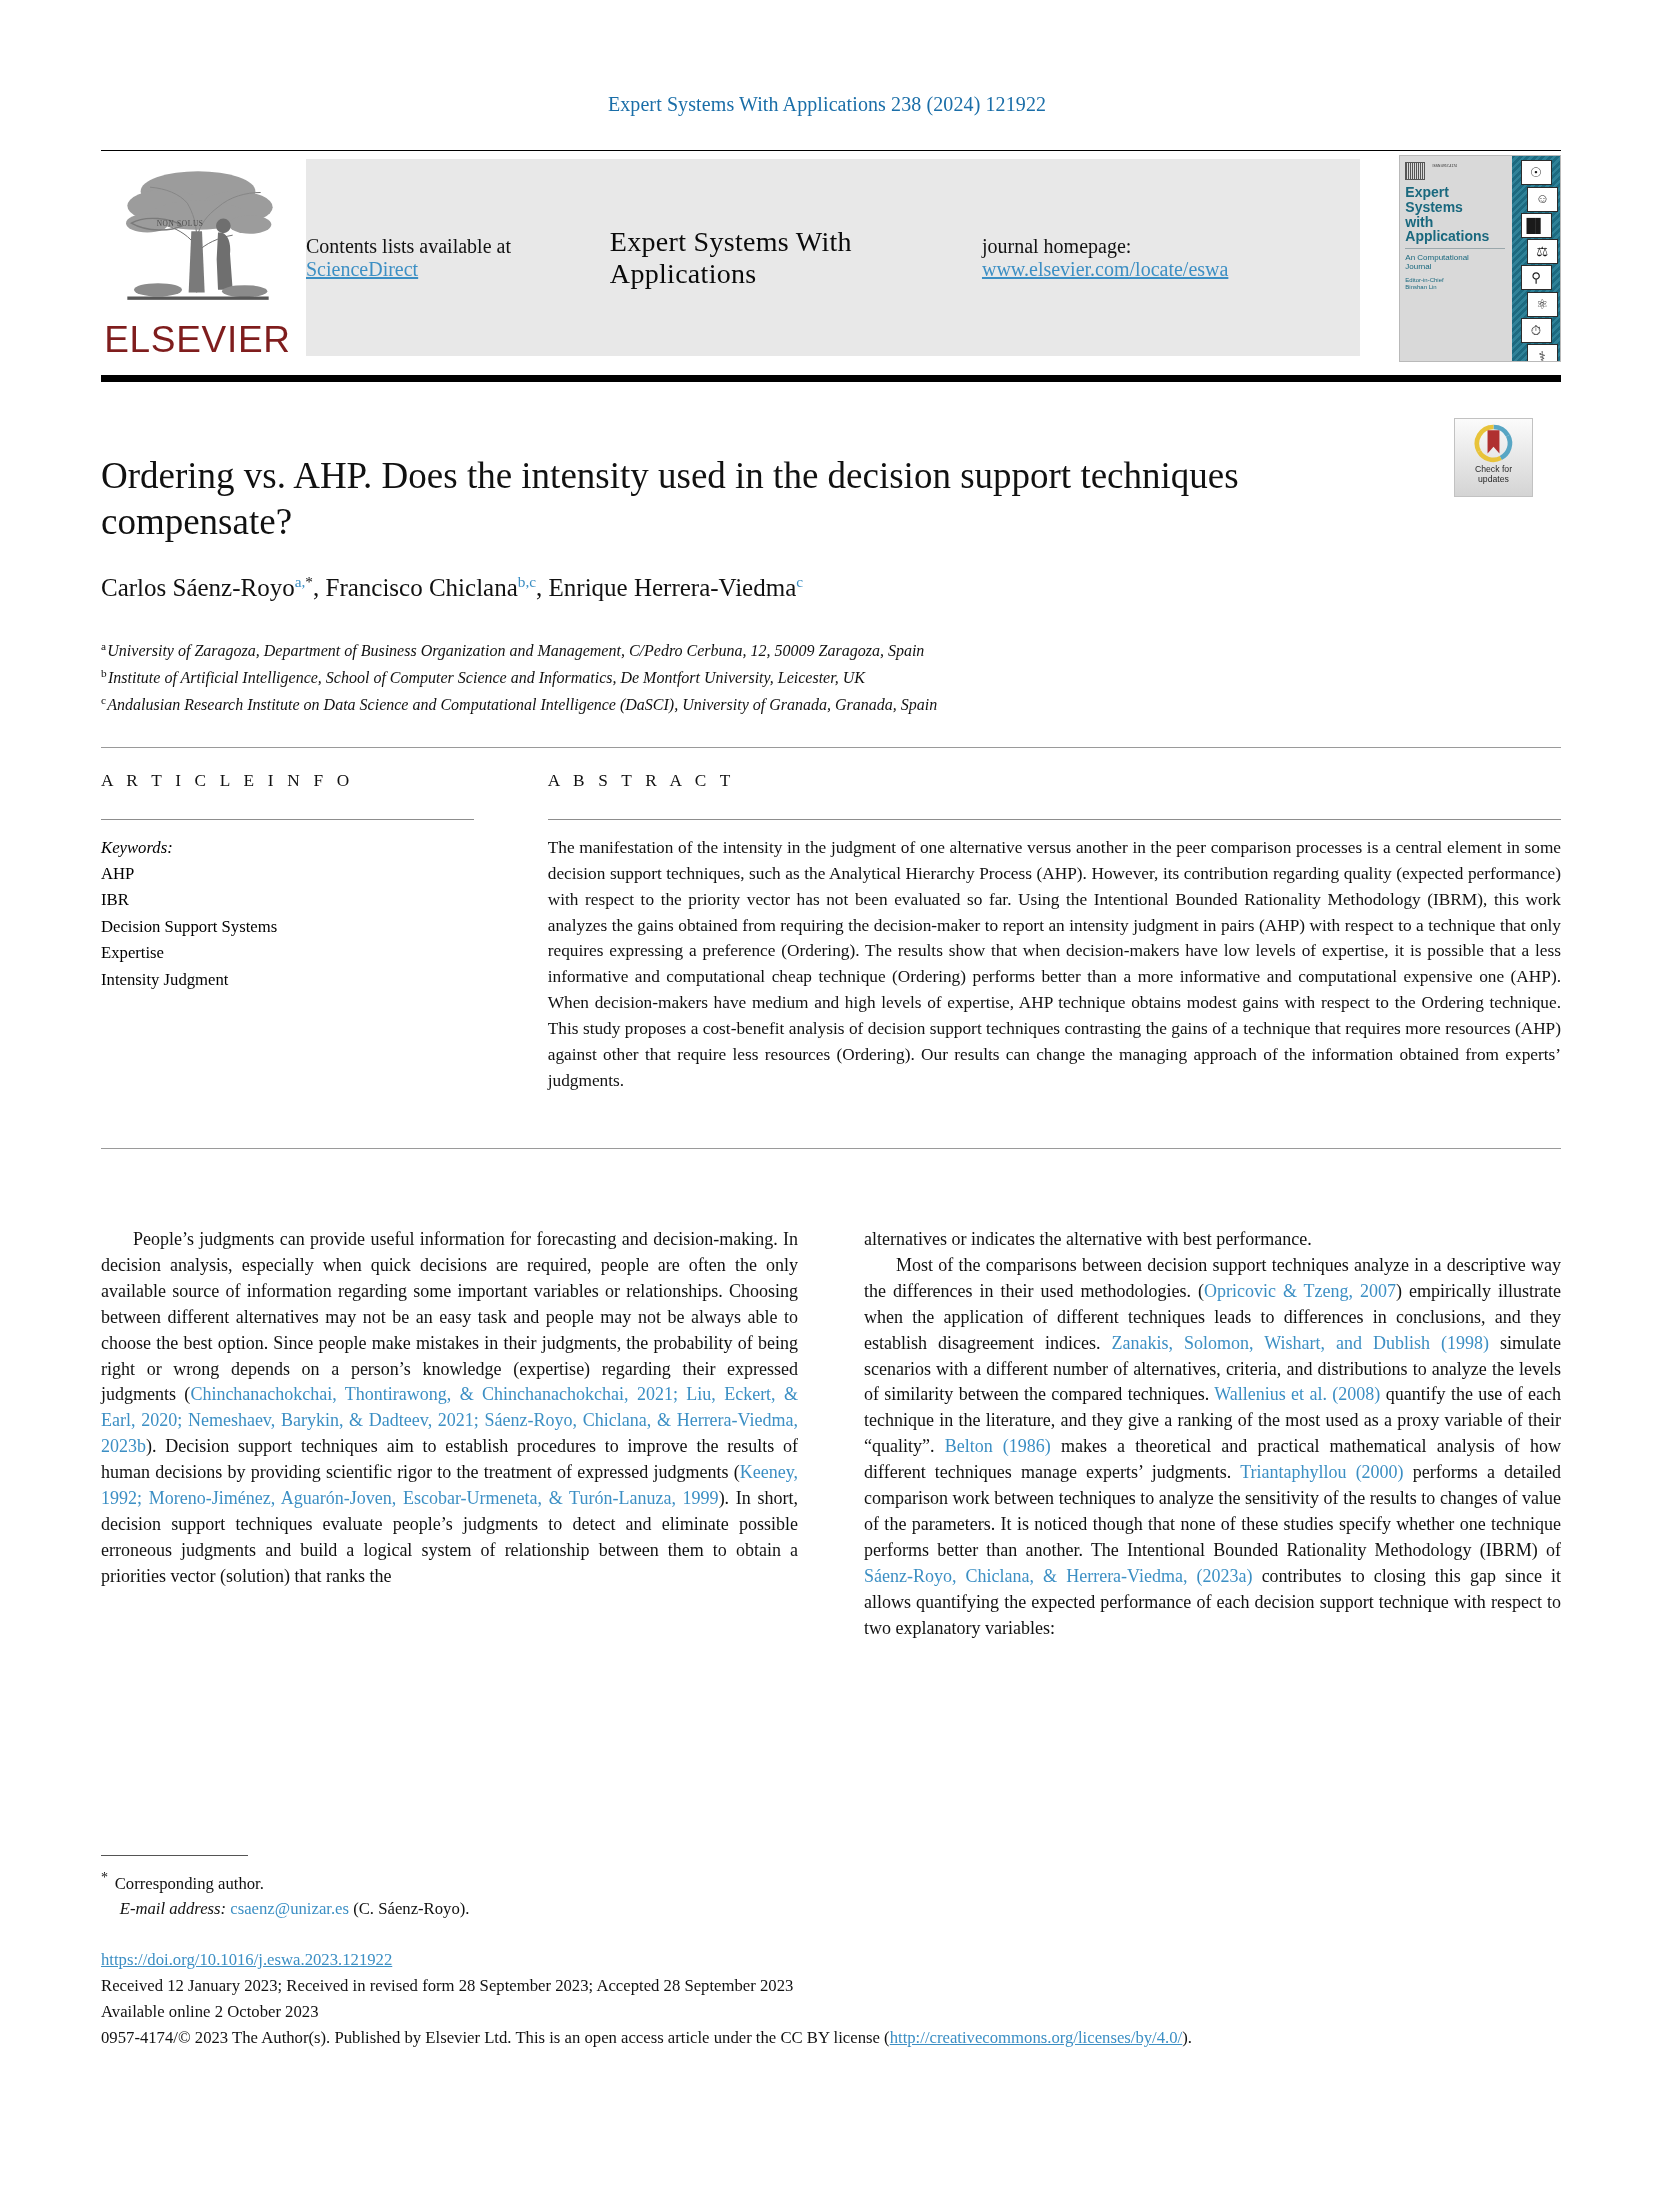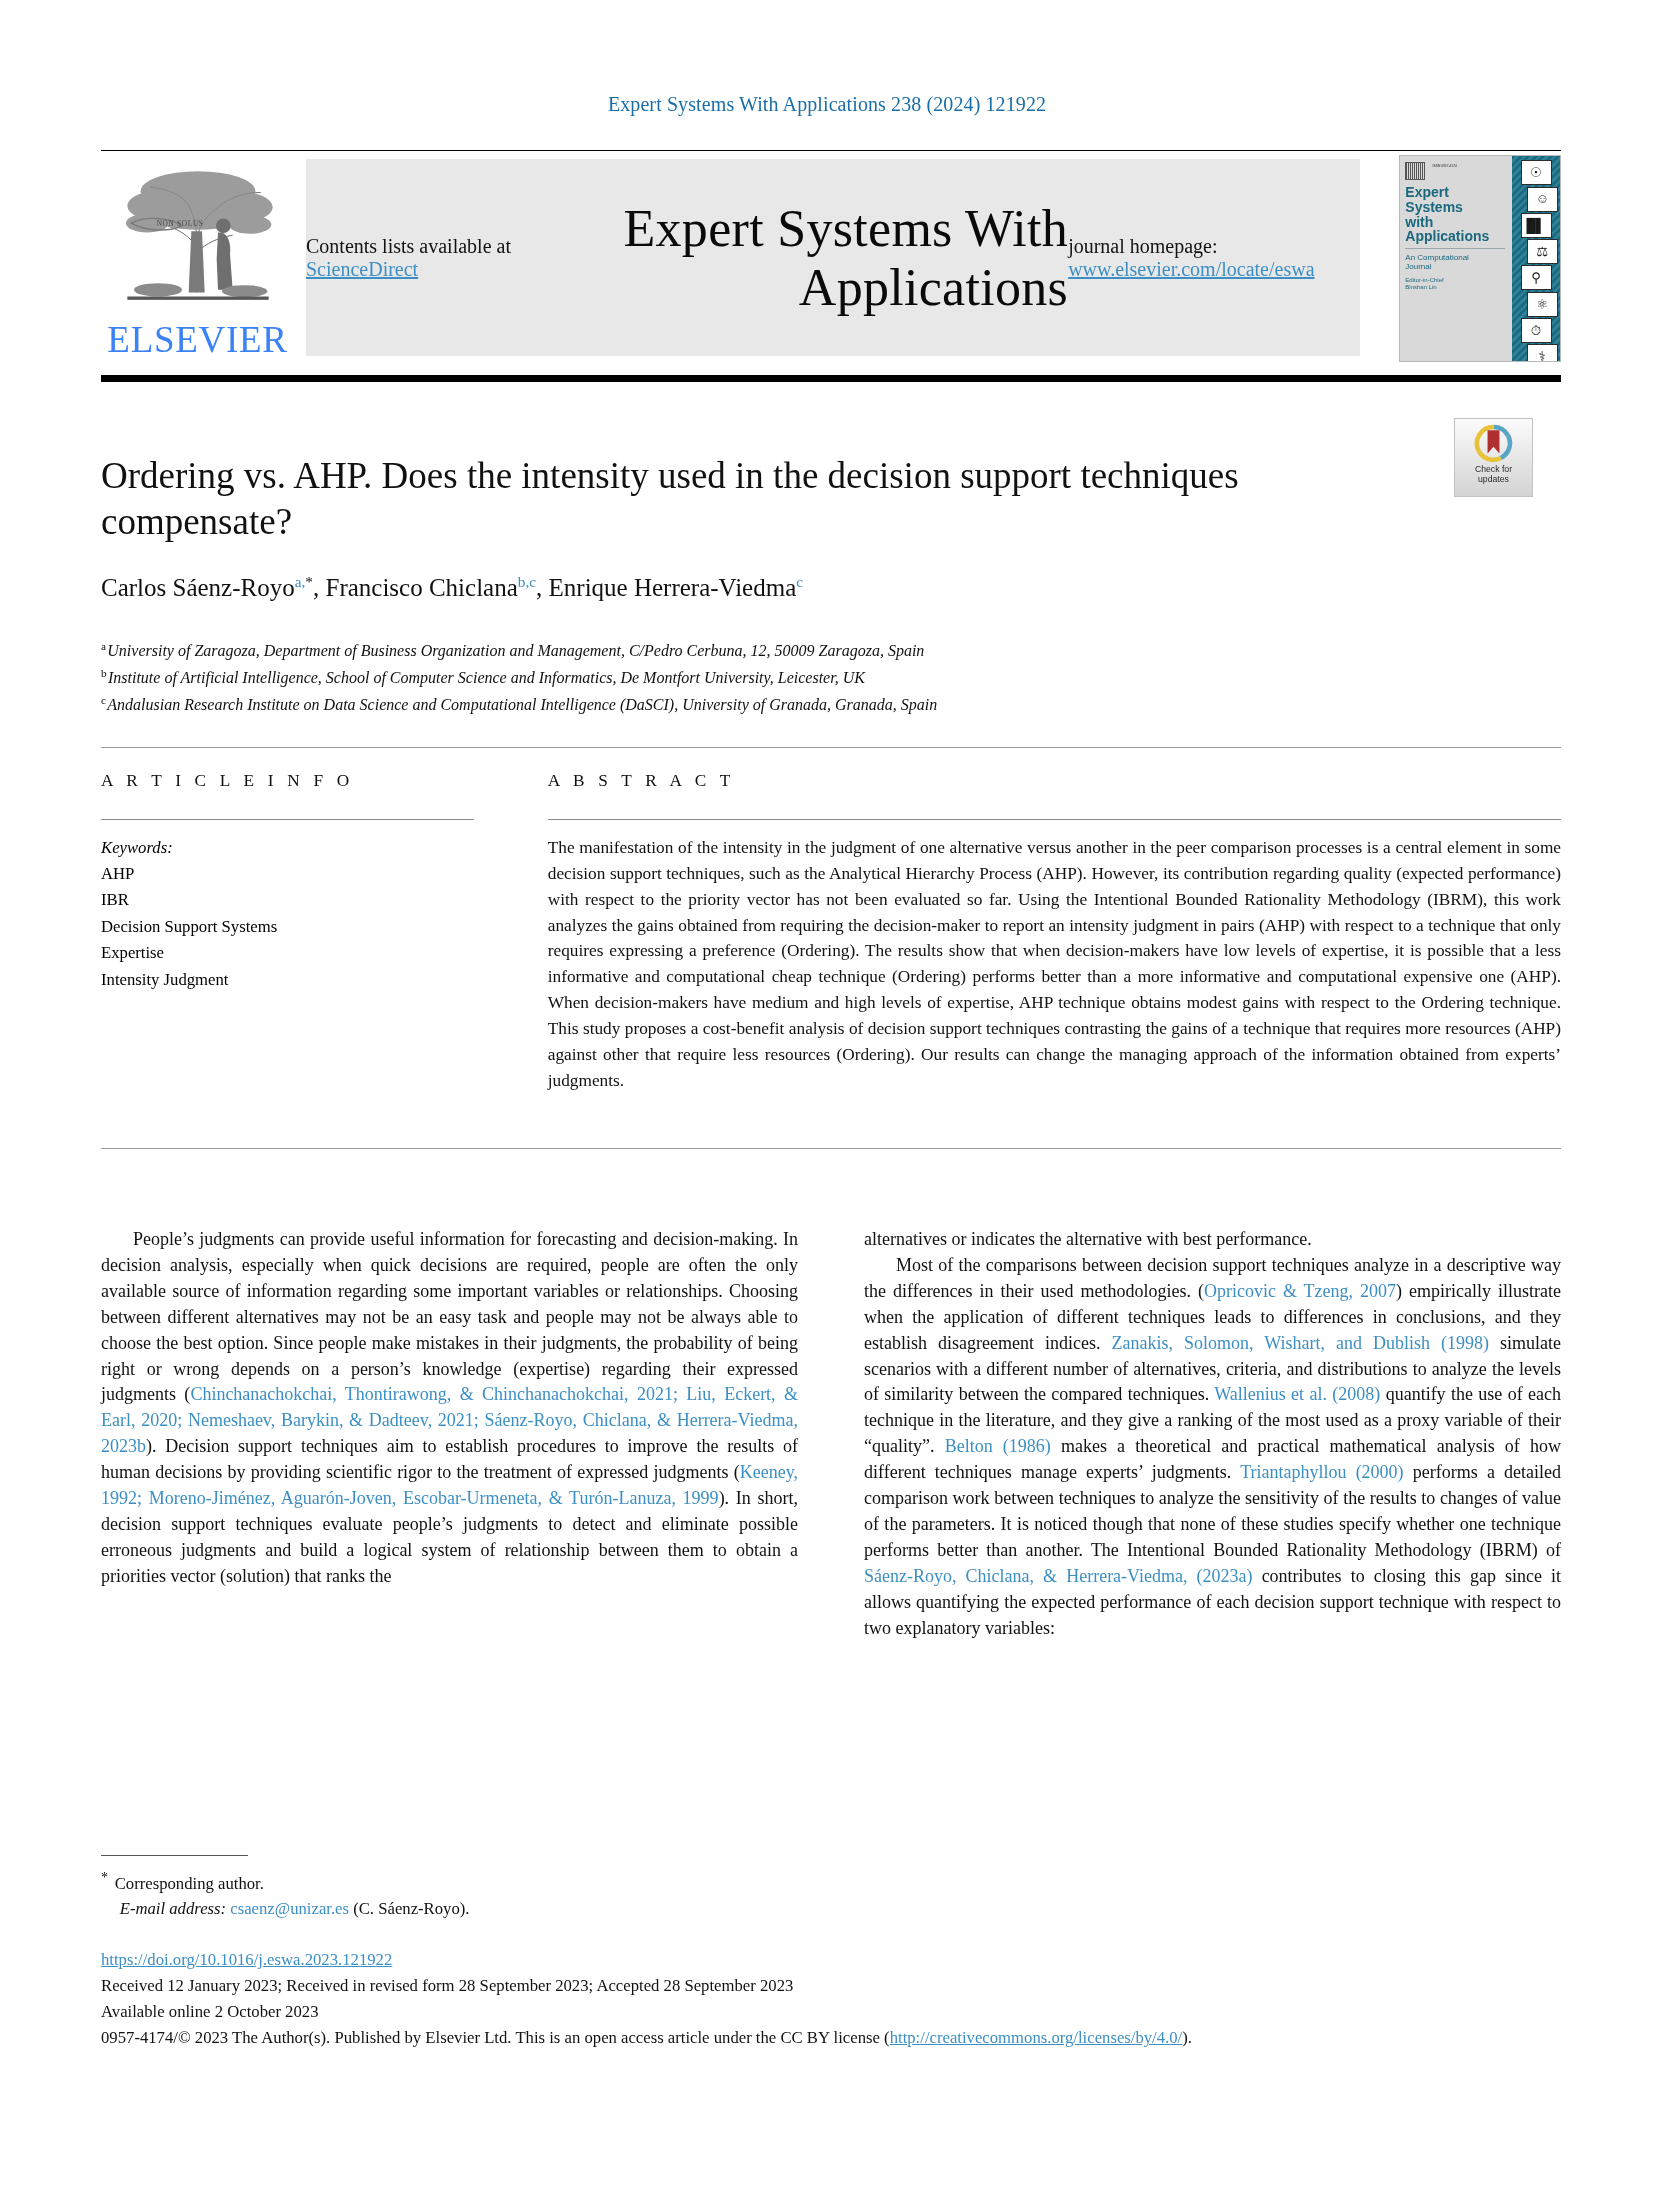--- a/index.html
+++ b/index.html
@@ -56,24 +56,24 @@
     left: 0;
     width: 193px;
     height: 200px;
     display: flex;
     flex-direction: column;
     align-items: center;
   }
   .tree-svg { width: 160px; height: 159px; display:block;}
   .elsevier-word {
     margin-top: 2.7px;
-    font-family: Liberation Serif, serif;
+    font-family: Liberation Sans, sans-serif;
     font-size: 37px;
     letter-spacing: 0.7px;
-    color: #3b82f6;
+    color: #7f1d1d;
     line-height: 1;
   }
   .journal-banner {
     position: absolute;
     left: 205px;
     top: 9.3px;
     width: 1054px;
     height: 197px;
     background: #e8e8e8;
     display: flex;
@@ -82,25 +82,24 @@
     justify-content: space-between;
     padding: 17.3px 0 17.3px 0;
     box-sizing: border-box;
   }
   .contents-line {
     font-size: 20px;
     color: #121212;
   }
   .contents-line .sd-link { color: #3c8fc4; }
   .journal-title {
-    font-size: 52px;
+    font-size: 28px;
     letter-spacing: 0.3px;
     color: #0a0a0a;
     font-weight: 400;
-    text-align: right;
   }
   .homepage-line {
     font-size: 20px;
     color: #121212;
   }
   .homepage-line .hp-link { color: #3c8fc4; }
   
   .cover {
     position: absolute;
     right: 0;

